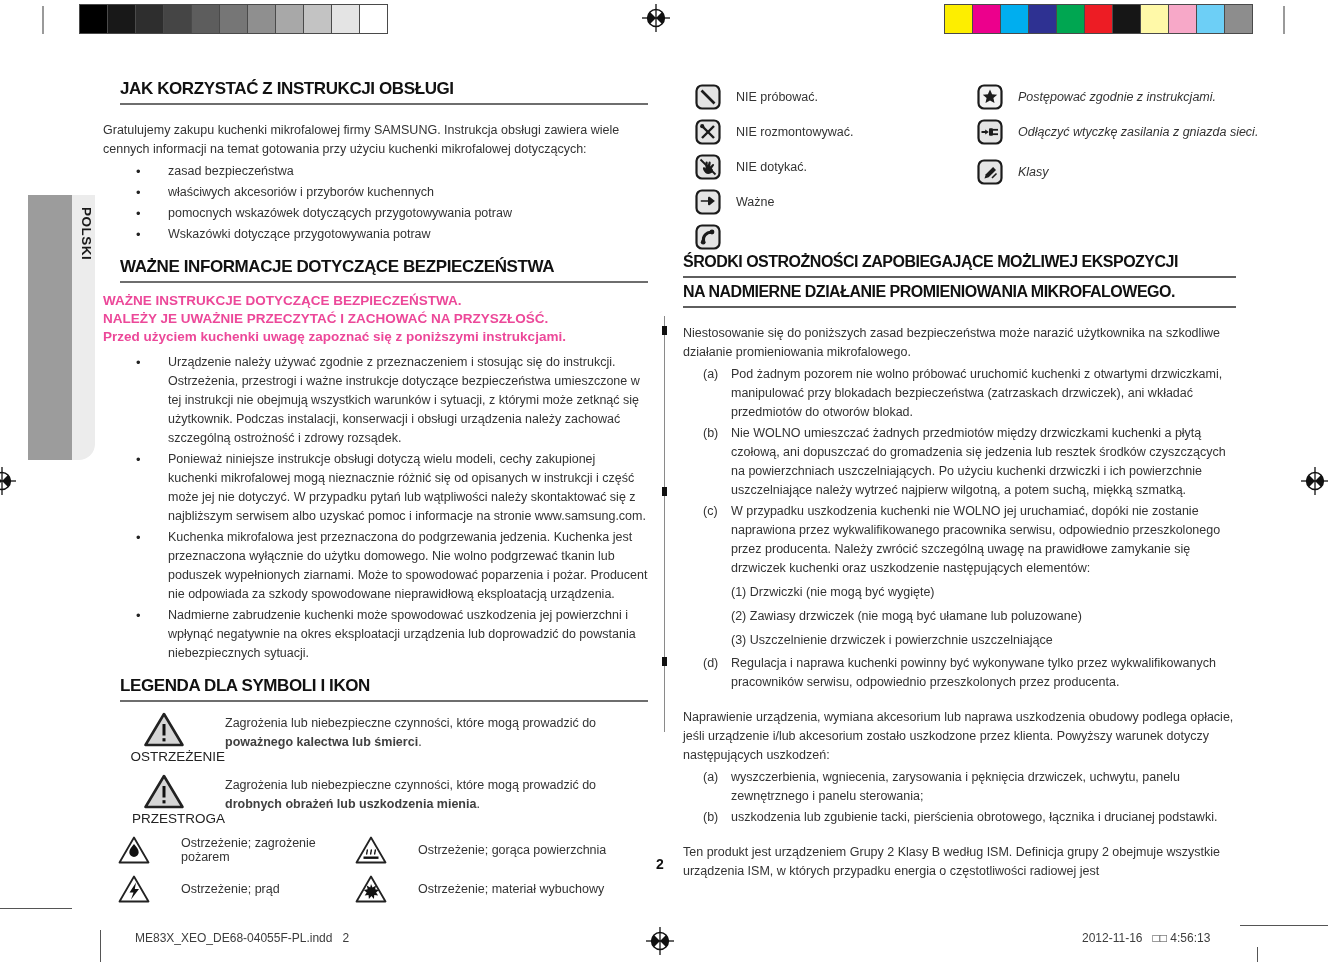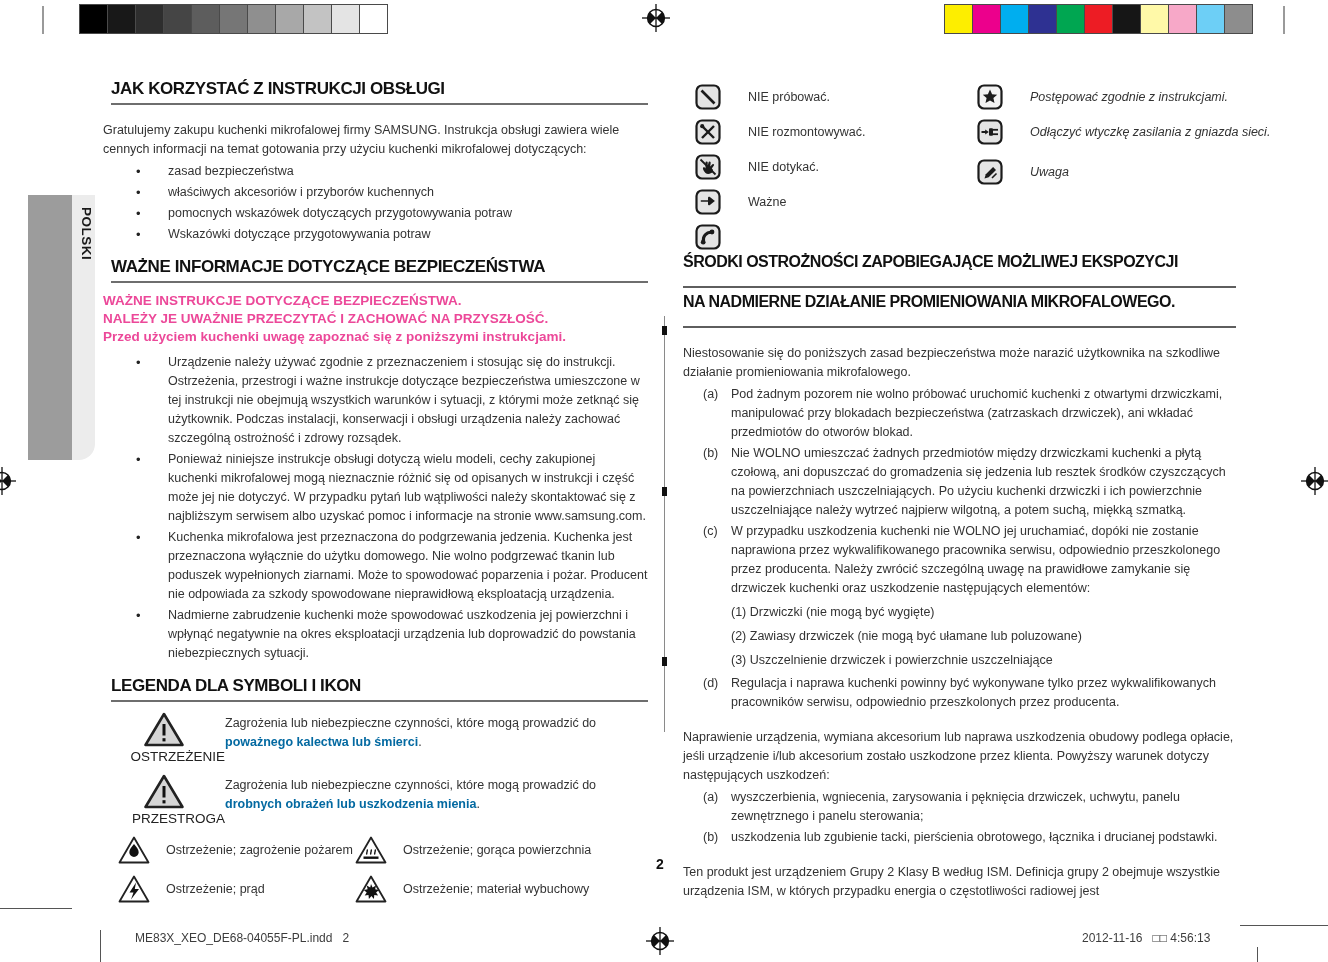--- a/index.html
+++ b/index.html
@@ -17,47 +17,47 @@
   .lang-tab .dark{position:absolute;left:0;top:0;width:44px;height:100%;background:#9c9c9c;}
   .lang-tab .light{position:absolute;left:44px;top:0;width:23px;height:100%;background:#ececec;border-radius:0 0 14px 0;}
   .lang-tab .label{position:absolute;right:1px;top:12px;writing-mode:vertical-rl;
             font-weight:bold;font-size:13.5px;letter-spacing:0.5px;color:#1a1a1a;}
   
   .col-left{position:absolute;left:103px;top:78px;width:545px;}
   .icon-legend-left{position:absolute;left:695px;top:84px;width:245px;}
   .icon-legend-right{position:absolute;left:977px;top:84px;width:300px;font-style:italic;}
   .col-right{position:absolute;left:683px;top:250px;width:553px;}
   h1.rulehead{font-size:17px;line-height:21px;font-weight:bold;color:#111;letter-spacing:-0.4px;
-      margin:0 0 9px 8px;padding-bottom:4px;border-bottom:2px solid #6e6e6e;}
+      margin:0 0 9px 17px;padding-bottom:4px;border-bottom:2px solid #6e6e6e;}
   .t-sec2{margin-top:8px !important;}
   .t-sec3{margin-top:6px !important;}
   p.body{font-size:12.5px;line-height:19px;margin:16px 0 3px 0;}
   ul.blts{margin:2px 0 12px 0;padding:0 0 0 65px;list-style:none;}
   ul.blts li{position:relative;font-size:12.5px;line-height:19px;margin-bottom:2px;}
   ul.blts li::before{content:"\2022";position:absolute;left:-32px;top:0;font-size:13px;color:#222;}
   .boldlines{margin:0 0 7px 0;}
   .boldlines div{font-size:13.5px;line-height:18px;font-weight:bold;color:#ec4899;}
   
   .legend-row{display:flex;margin:6px 0 9px 0;}
   .legend-badge{width:122px;flex:none;text-align:right;}
   .legend-badge svg{display:block;margin:0 auto;}
   .legend-badge .blabel{font-size:13.5px;color:#222;margin-top:1px;}
   .legend-text{flex:1;font-size:12.5px;line-height:19px;padding-top:3px;}
-  .legend-text b{color:#0369a1;}
+  .legend-text b{color:#404040;}
   .symgrid{display:grid;grid-template-columns:237px 1fr;row-gap:9px;margin-top:8px;padding-left:14px;}
-  .symcell{display:flex;align-items:center;gap:15px;font-size:12.5px;}
+  .symcell{display:flex;align-items:center;gap:30px;font-size:12.5px;}
   .symcell svg{flex:none;}
   
-  .ilrow{display:flex;gap:27px;margin-bottom:9px;}
+  .ilrow{display:flex;gap:15px;margin-bottom:9px;}
   .ilrow .sq{flex:none;}
   .ilrow .iltext{font-size:12.5px;line-height:18px;padding-top:4px;}
   .gap-lg{margin-bottom:14px;}
   
   .rtitle{font-size:16px;line-height:24px;font-weight:bold;color:#111;letter-spacing:-0.5px;
-          white-space:nowrap;border-bottom:2px solid #5e5e5e;padding-bottom:12px;}
+          white-space:nowrap;border-bottom:2px solid #5e5e5e;padding-bottom:2px;}
   .rtitle.first{margin-bottom:2px;}
   .rtitle.second{margin-bottom:7px;}
   .marked{display:flex;font-size:12.5px;line-height:19px;margin-bottom:2px;}
   .marked .marker{flex:none;width:28px;margin-left:20px;}
   .marked .mtext{flex:1;}
   .subitem{font-size:12.5px;line-height:19px;margin:5px 0 0 48px;}
   .para-block{margin-top:8px;}
   .ism{margin-top:12px;}
   
   .gutter-line{position:absolute;left:664px;top:316px;width:1px;height:416px;background:#8a8a8a;}
@@ -292,21 +292,21 @@
         <line x1="16" y1="15.2" x2="21" y2="15.2" stroke="#1b1b1b" stroke-width="1.8"></line>
       </svg>
       <div class="iltext">Odłączyć wtyczkę zasilania z gniazda sieci.</div>
     </div>
     <div class="ilrow">
       <svg class="sq" width="26" height="26" viewBox="0 0 26 26">
         <rect x="1.5" y="1.5" width="23" height="23" rx="5.5" fill="#e4e4e4" stroke="#1b1b1b" stroke-width="2.2"></rect>
         <path d="M7.5 19.5 l1.3-4.2 7.3-7.3 2.9 2.9 -7.3 7.3 Z" fill="#1b1b1b"></path>
         <line x1="15" y1="19" x2="19.5" y2="14.5" stroke="#1b1b1b" stroke-width="1.6"></line>
       </svg>
-      <div class="iltext">Uwaga</div>
+      <div class="iltext">Klasy</div>
     </div>
   </div>
 
   <div class="col-right">
     <div class="rtitle first">ŚRODKI OSTROŻNOŚCI ZAPOBIEGAJĄCE MOŻLIWEJ EKSPOZYCJI</div>
     <div class="rtitle second">NA NADMIERNE DZIAŁANIE PROMIENIOWANIA MIKROFALOWEGO.</div>
     <p class="body">Niestosowanie się do poniższych zasad bezpieczeństwa może narazić użytkownika na szkodliwe działanie promieniowania mikrofalowego.</p>
 
     <div class="marked">
       <span class="marker">(a)</span>

